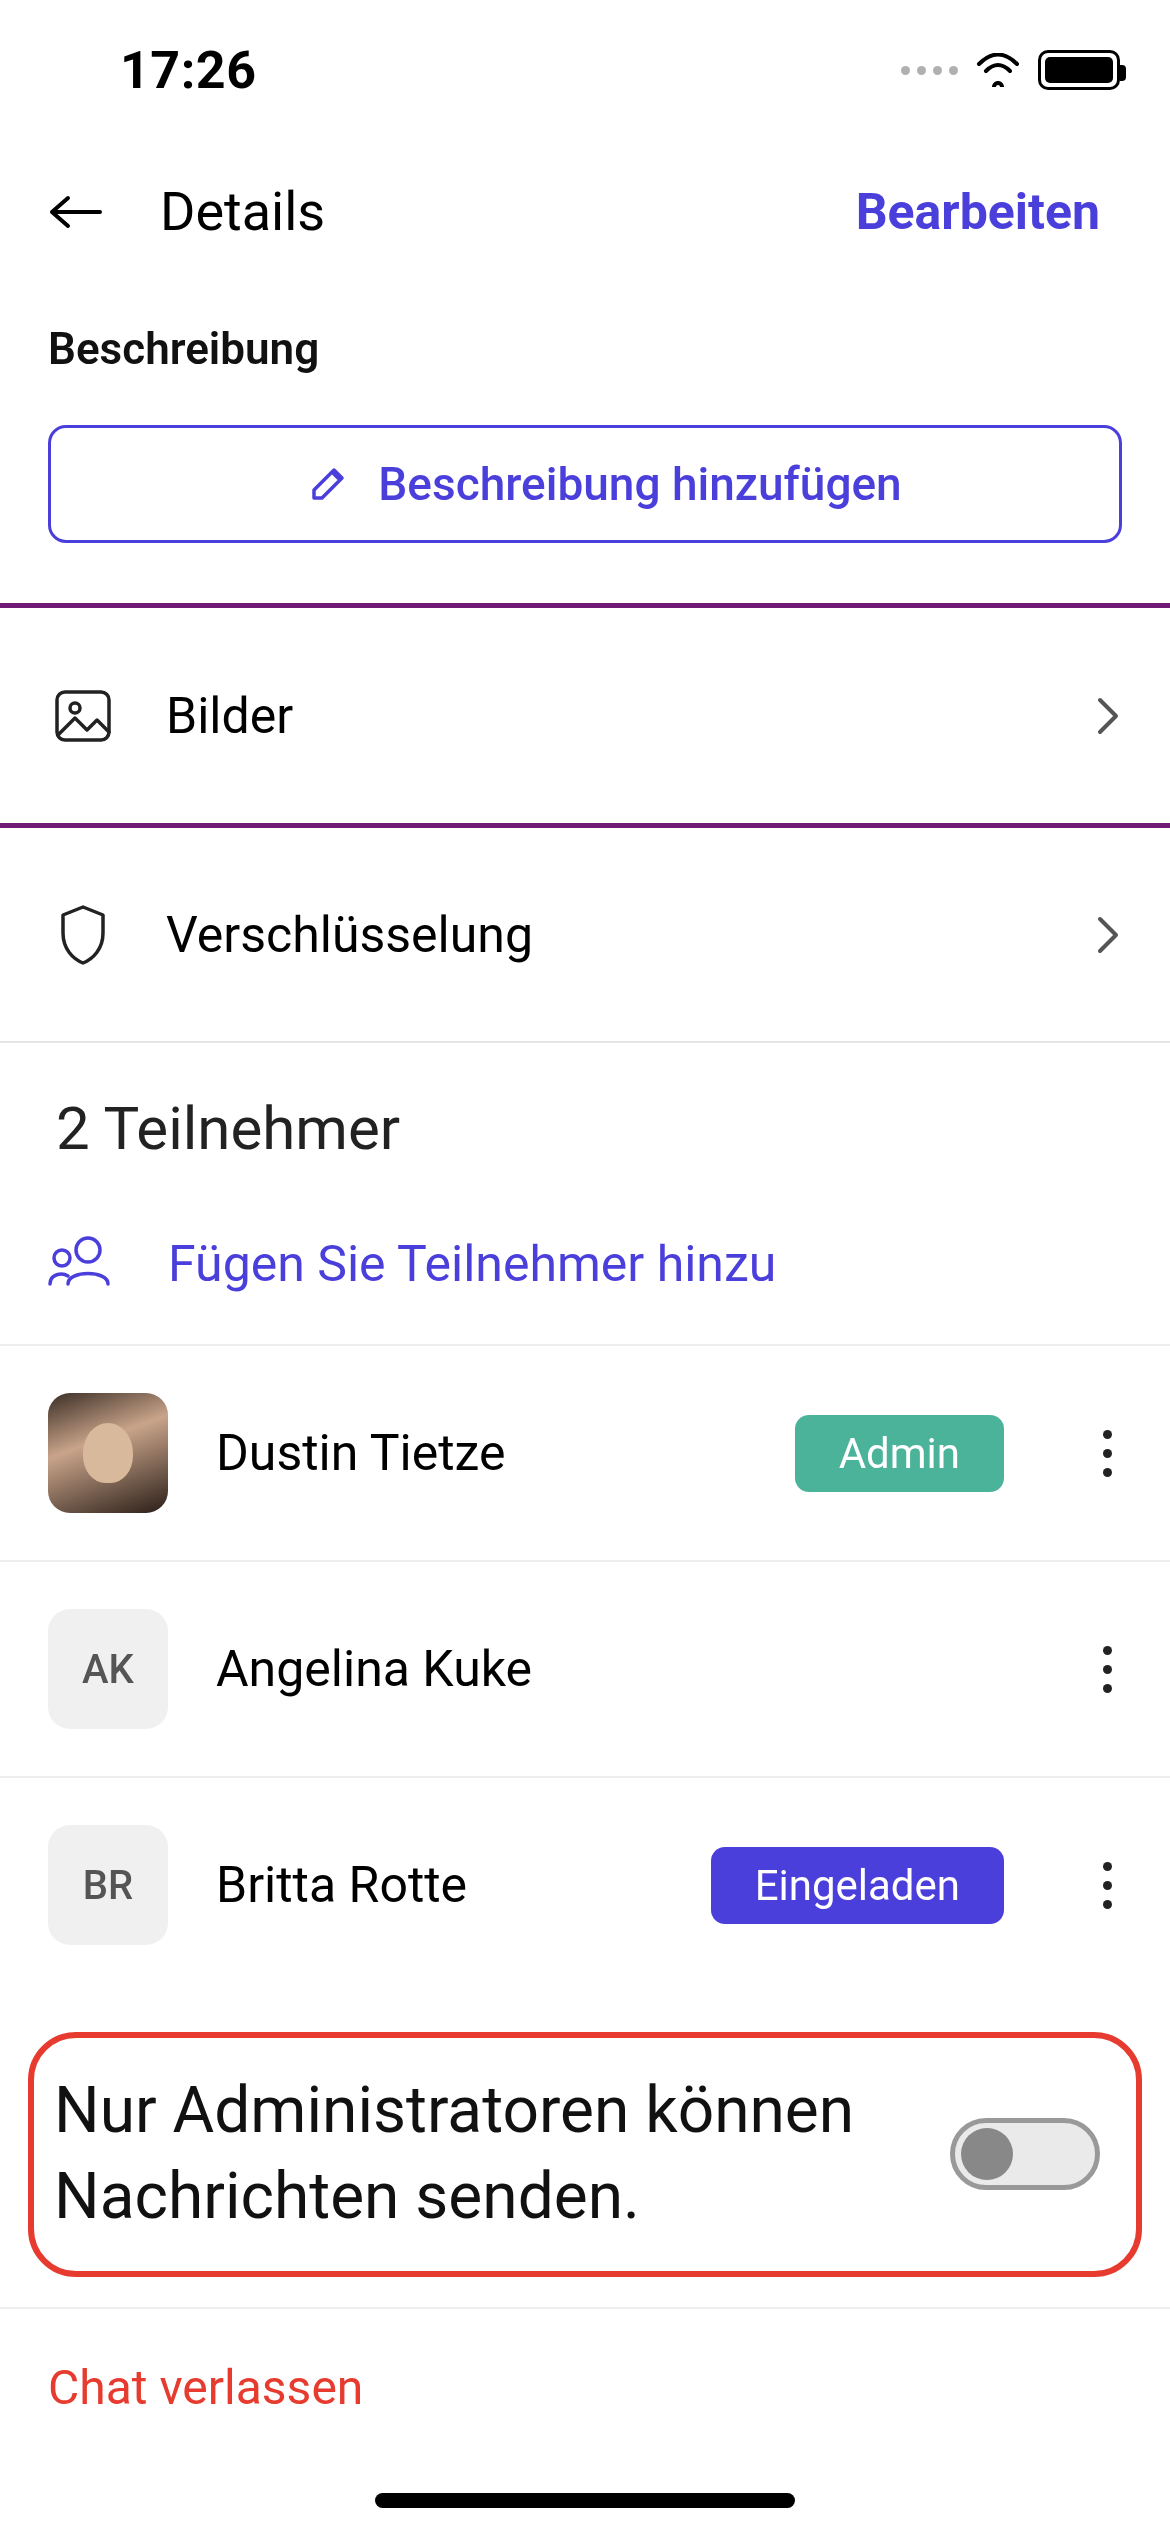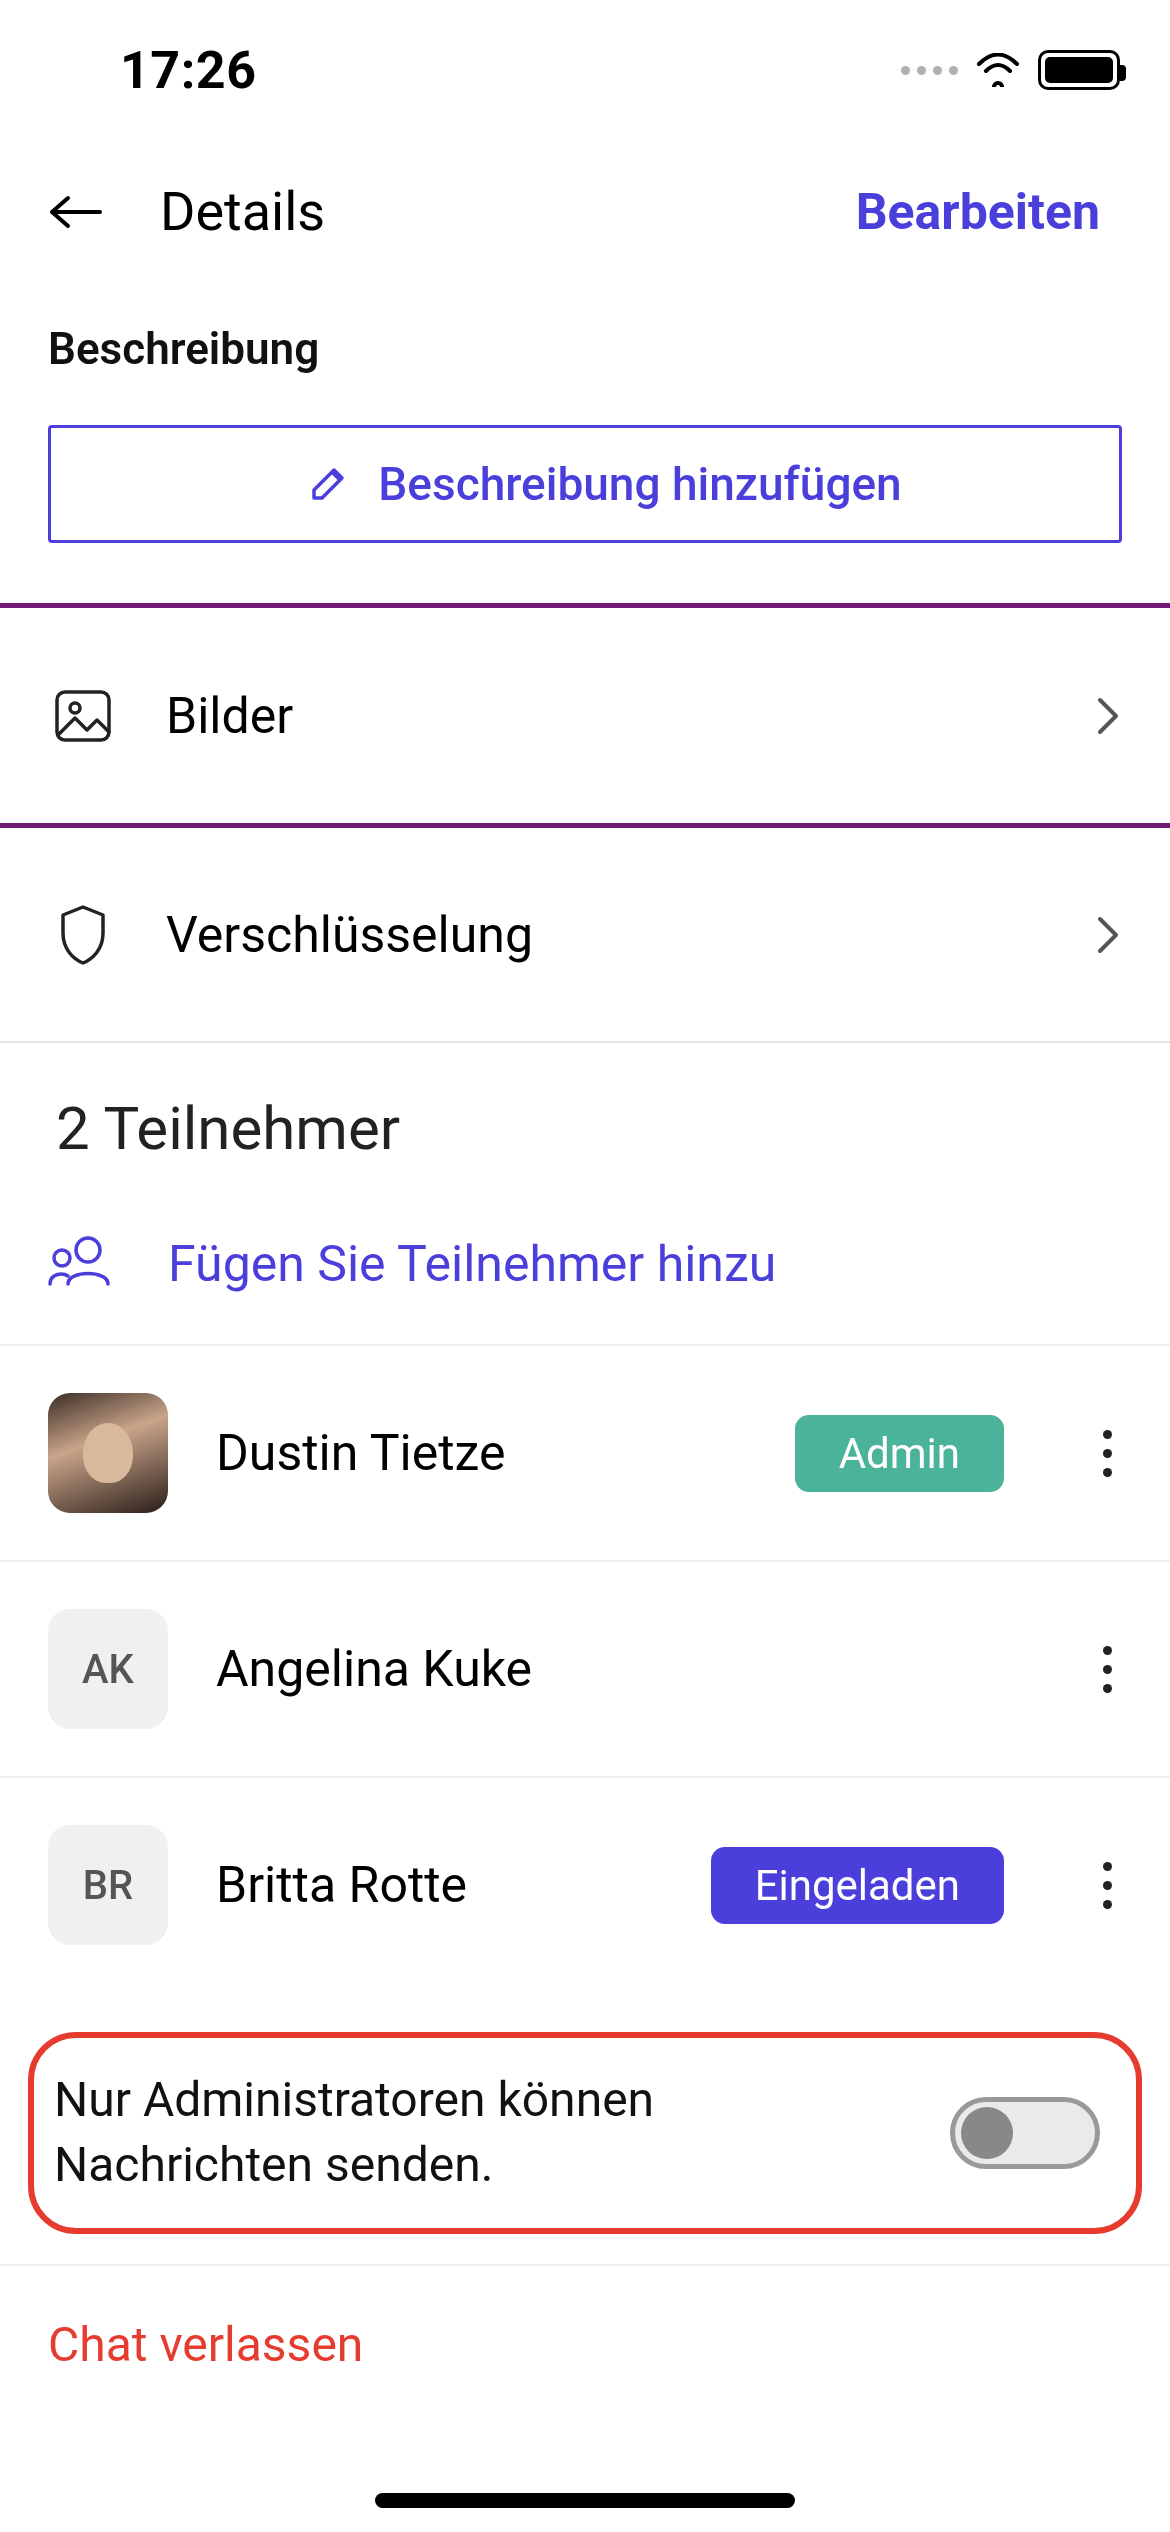--- a/index.html
+++ b/index.html
@@ -14,21 +14,21 @@
   .battery::after { content: ""; position: absolute; right: -9px; top: 12px; width: 6px; height: 16px; background: #000; border-radius: 0 4px 4px 0; }
   .battery-fill { background: #000; width: 100%; height: 100%; border-radius: 5px; }
 
   .nav-bar { display: flex; align-items: center; padding: 40px 70px 40px 48px; }
   .back-arrow { width: 60px; display:flex; align-items:center; }
   .nav-title { font-size: 54px; font-weight: 400; margin-left: 52px; flex: 1; }
   .nav-action { font-size: 50px; font-weight: 700; color: #4b3fdc; }
 
   .section-label { font-size: 44px; font-weight: 600; padding: 40px 48px 30px 48px; color: #111; }
 
-  .add-desc-btn { margin: 20px 48px 18px 48px; border: 3px solid #4b3fdc; border-radius: 4px; display: flex; align-items: center; justify-content: center; gap: 28px; height: 118px; color: #4b3fdc; font-size: 46px; font-weight: 500; padding-left: 38px; }
+  .add-desc-btn { margin: 20px 48px 18px 48px; border: 3px solid #4b3fdc; border-radius: 18px; display: flex; align-items: center; justify-content: center; gap: 28px; height: 118px; color: #4b3fdc; font-size: 46px; font-weight: 500; padding-left: 38px; }
   .add-desc-btn svg { display:block; }
 
   .list { margin-top: 60px; }
   .list-row { display: flex; align-items: center; padding: 0 48px; height: 220px; border-top: 5px solid #701a75; }
   .list-row:last-child { border-bottom: 2px solid #e5e5e5; }
   .list-icon { width: 70px; display: flex; justify-content: center; align-items:center; }
   .list-label { font-size: 50px; margin-left: 48px; flex: 1; }
   .chevron svg { display:block; }
 
   .participants-label { font-size: 60px; padding: 50px 48px 30px 56px; color: #222; }
@@ -40,21 +40,21 @@
   .avatar.photo { background: linear-gradient(160deg,#3a2d25 0%, #c9a48a 40%, #2a1e18 100%); }
   .avatar.photo .face { width:50px; height:60px; background:#d9b99b; border-radius:50% 50% 45% 45%; position:relative; }
   .member-name { font-size: 50px; flex:1; }
   .badge { padding: 14px 44px; border-radius: 14px; font-size: 42px; color:#fff; }
   .badge.admin { background:#4bb39a; }
   .badge.invited { background:#4b3fdc; }
   .more-dots { display:flex; flex-direction:column; gap:10px; margin-left:40px; width:30px; align-items:center; }
   .more-dots span { width:9px; height:9px; background:#222; border-radius:50%; }
 
   .admin-only-wrap { margin: 40px 28px 30px 28px; border: 6px solid #e63b2e; border-radius: 48px; padding: 30px 36px 30px 20px; display:flex; align-items:center; gap:30px; }
-  .admin-only-label { font-size: 48px; line-height: 1.35; flex:1; color:#111; }
+  .admin-only-label { font-size: 64px; line-height: 1.35; flex:1; color:#111; }
   .toggle { width: 150px; height: 72px; border: 5px solid #999; border-radius: 60px; background:#eaeaea; display:flex; align-items:center; padding:6px; }
   .toggle-knob { width:52px; height:52px; background:#888; border-radius:50%; }
 
   .divider { height:2px; background:#eee; margin: 0 0 0 0; }
 
   .leave-chat { padding: 50px 48px; font-size: 48px; color:#e63b2e; }
 
   .home-indicator { position:absolute; bottom:24px; left:50%; transform:translateX(-50%); width:420px; height:15px; background:#000; border-radius:20px; }
 
   body { position: relative; }

